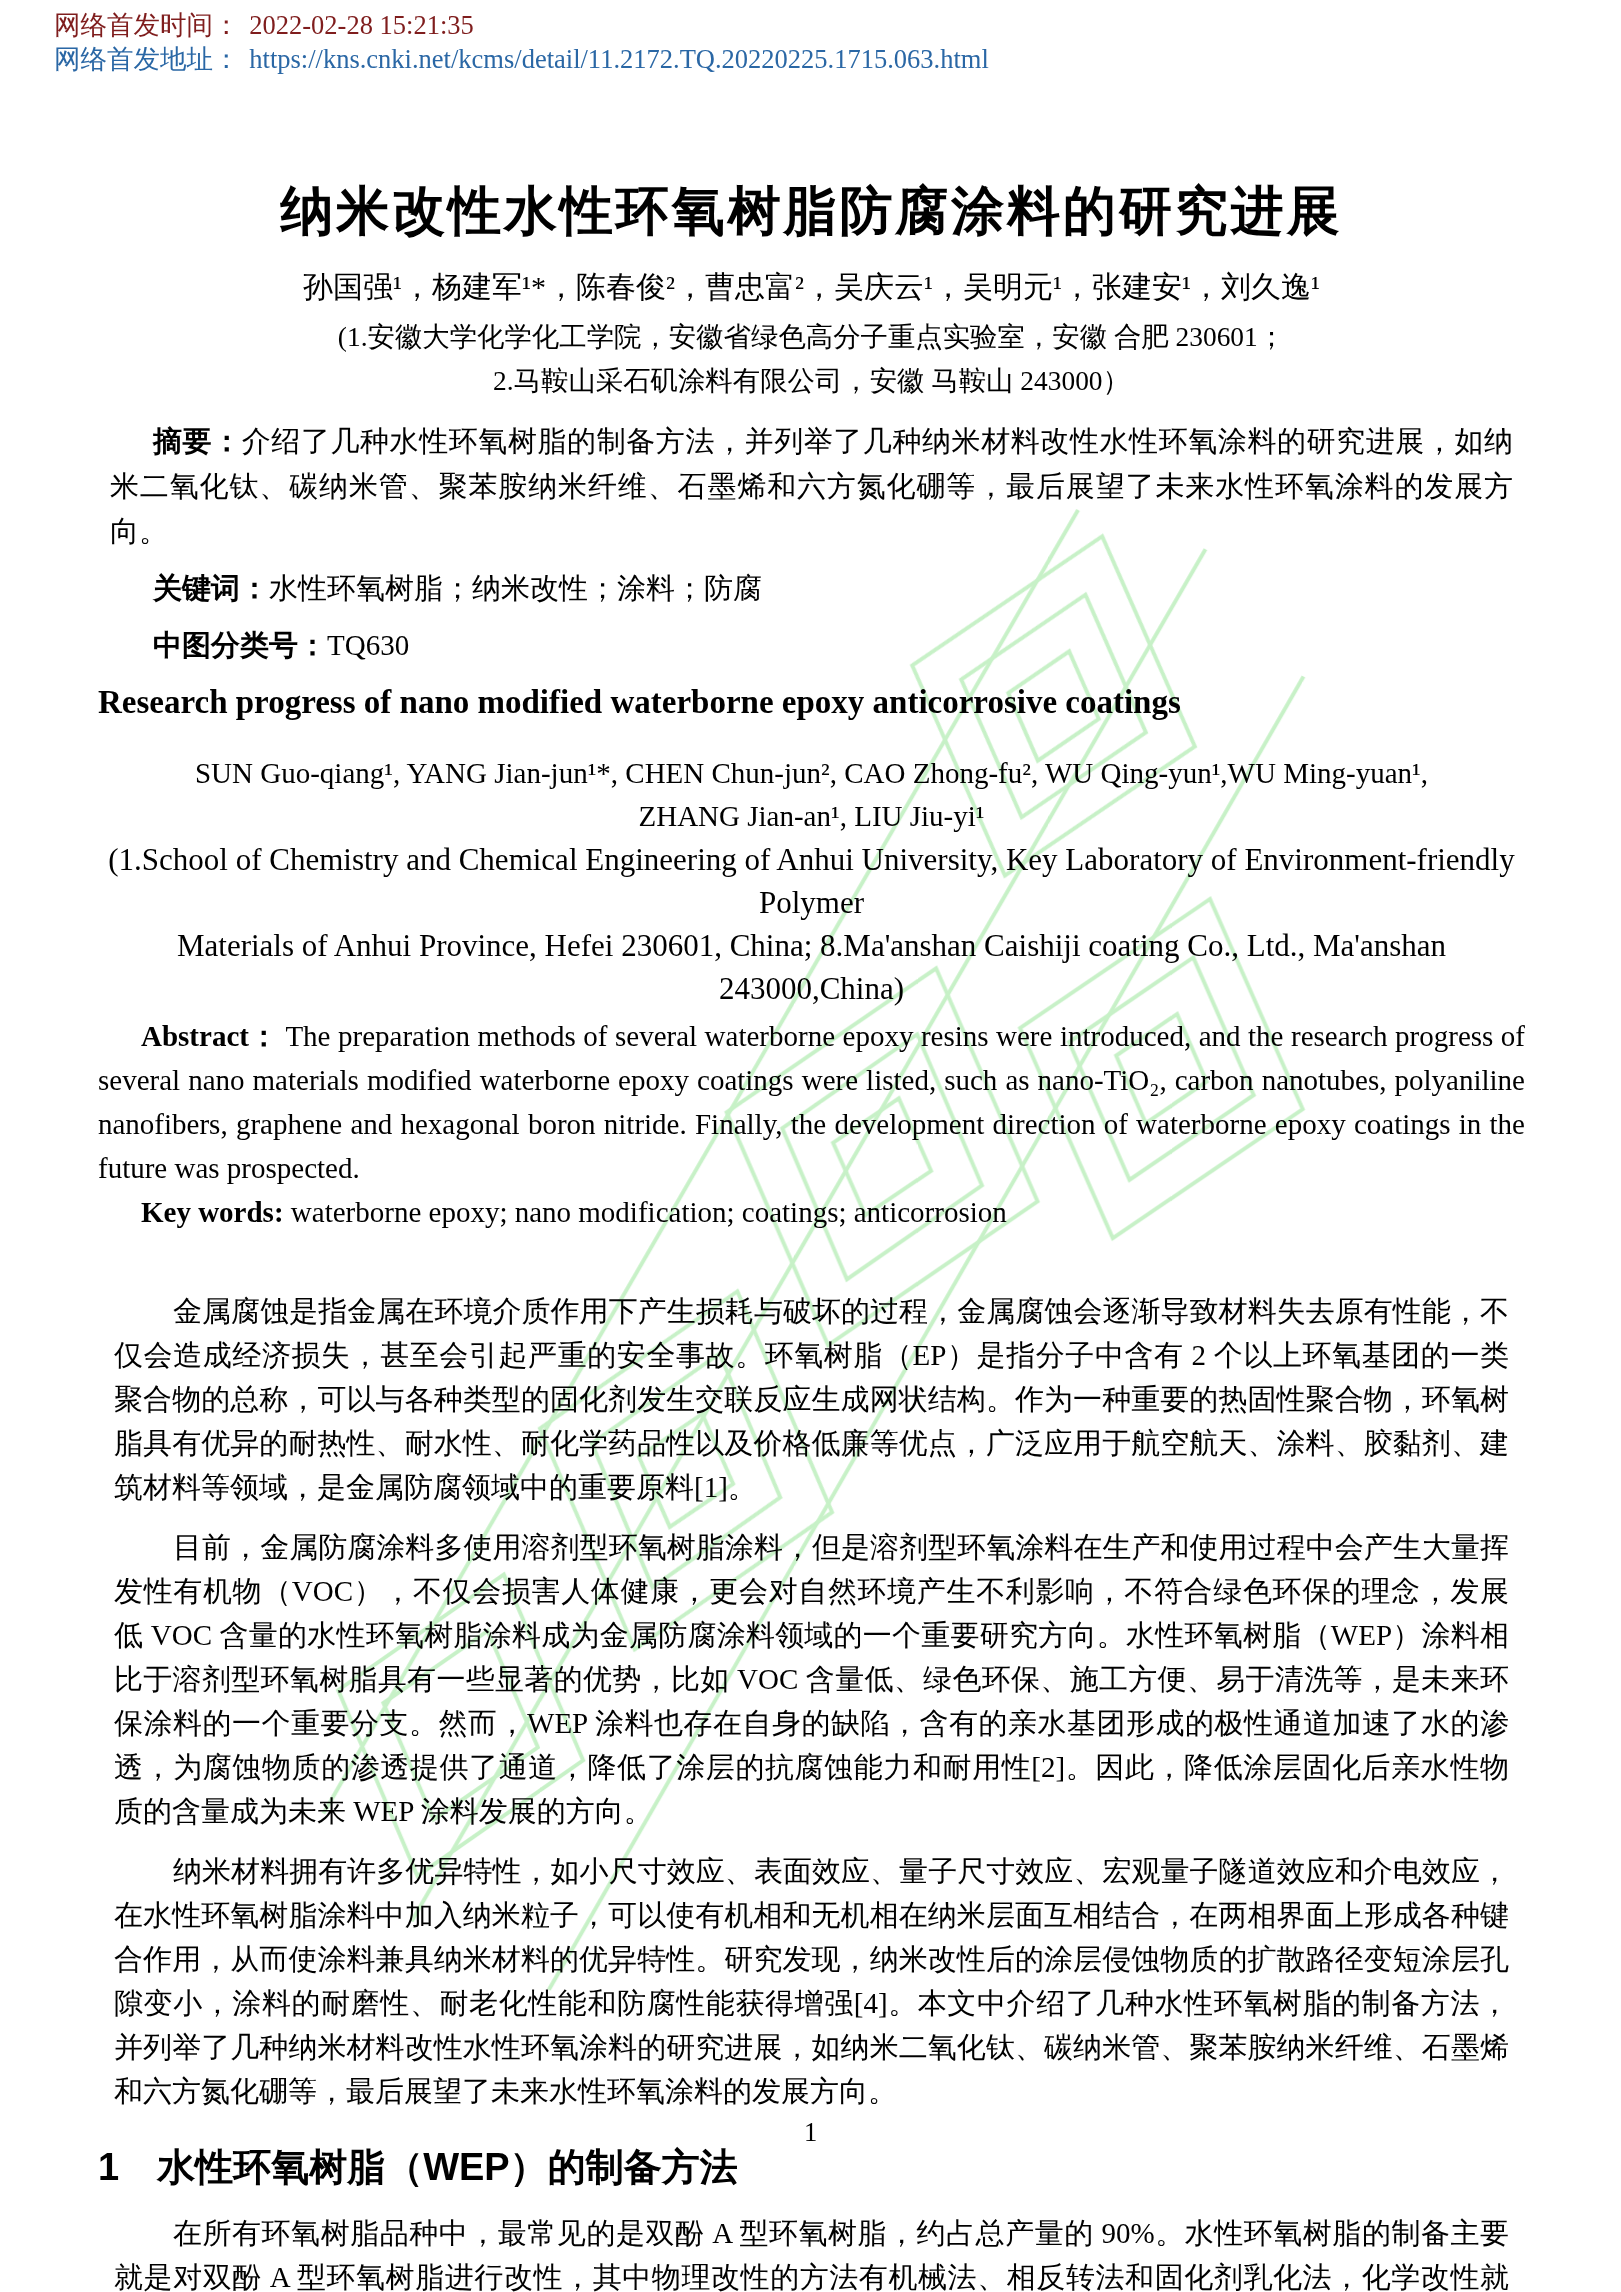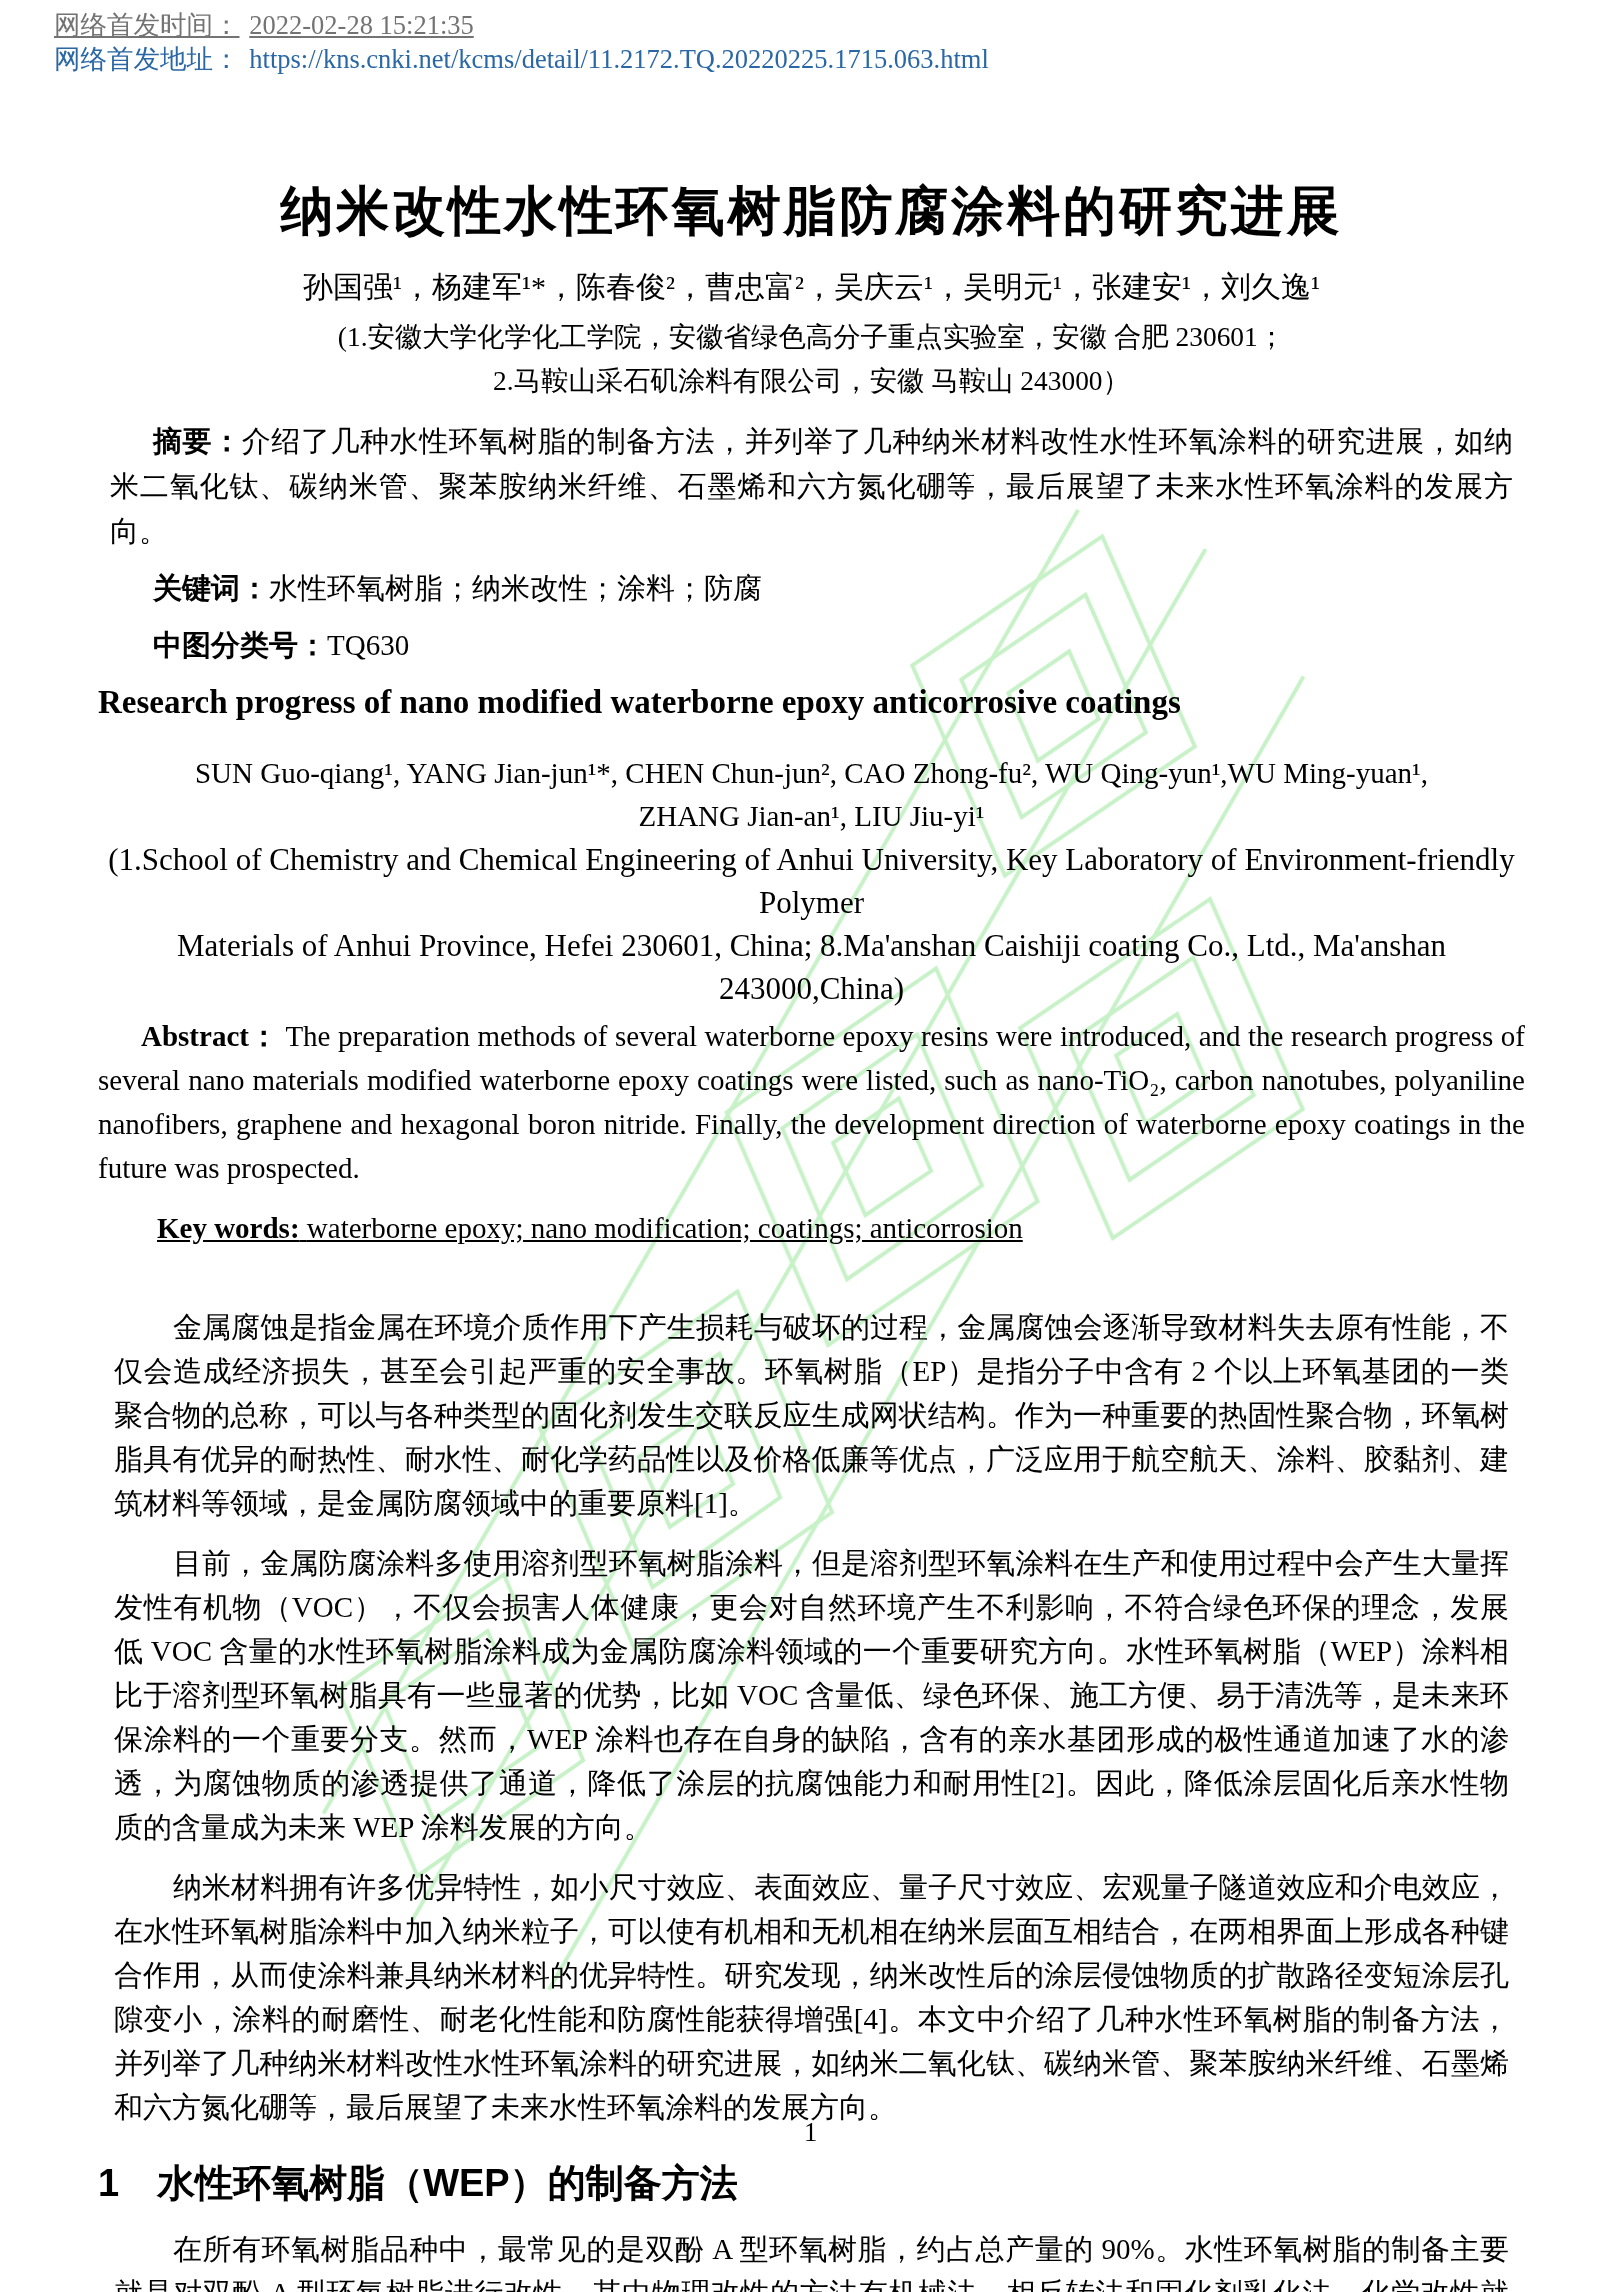--- a/index.html
+++ b/index.html
@@ -12,21 +12,21 @@
     color:#000000;
   }
   .watermark {
     position:absolute; left:0; top:0; width:1621px; height:2293px;
     z-index:0; pointer-events:none;
   }
   .prepub-header {
     position:absolute; left:54px; top:7.8px; z-index:2;
     font-size:26.5px; line-height:34px; white-space:nowrap;
   }
-  .prepub-header .time-line { color:#737373;text-decoration:underline; }
+  .prepub-header .time-line { color:#7f1d1d; }
   .prepub-header .url-line  { color:#2a67a5; }
   .prepub-header .val { margin-left:9.8px; }
   .prepub-header a { color:#2a67a5; text-decoration:none;margin-top:17px; }
   .content {
     position:absolute; left:98px; right:96px; top:0; z-index:1;
   }
   .title-zh {
     margin:178px 0 0 0; text-align:center;
     font-family:"Liberation Sans", sans-serif; font-weight:bold;
     font-size:53px; line-height:65px; letter-spacing:2.9px;
@@ -42,21 +42,21 @@
   .title-en {
     margin-top:9.8px; text-align:left; font-weight:bold;
     font-size:33px; line-height:45px;
   }
   .authors-en { text-align:center; font-size:29px; line-height:43px; }
   .affils-en  { text-align:center; font-size:31px; line-height:43px; }
   .abstract-en {
     margin:3.9px 0 0 0; font-size:29px; line-height:44px;
     text-align:justify; text-indent:43px;
   }
-  .keywords-en { margin:16px; font-size:29px; line-height:44px; text-indent:43px;text-decoration:underline; }
+  .keywords-en { margin:0; font-size:29px; line-height:44px; text-indent:43px; }
   .body-zh { margin-top:55px; }
   .body-zh p {
     margin:16px; font-size:29px; line-height:44px;
     text-align:justify; text-indent:59px;
   }
   .section-heading {
     margin:33px 0 21.6px 0;
     font-family:Liberation Sans, sans-serif; font-weight:bold;
     font-size:38px; line-height:43px;
   }

